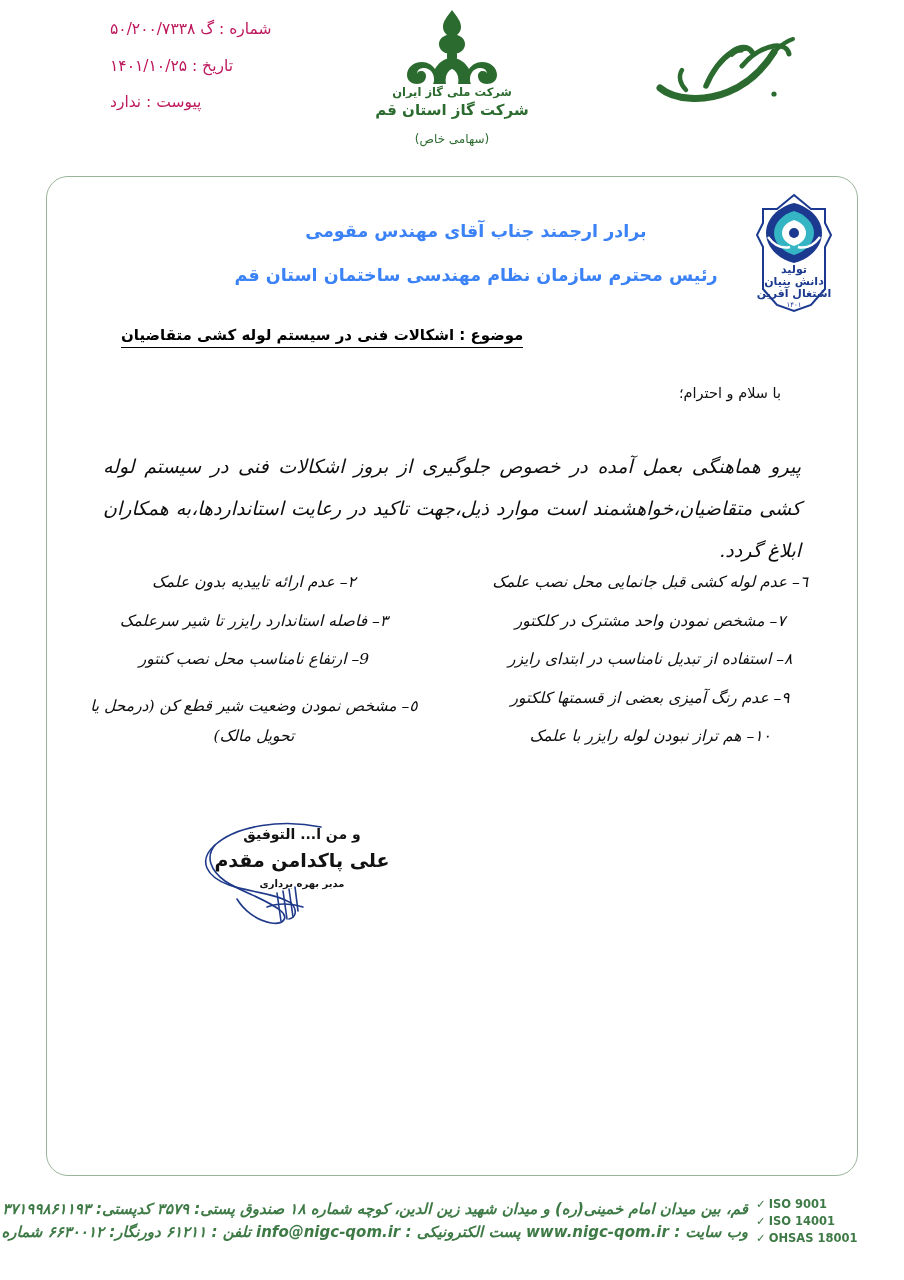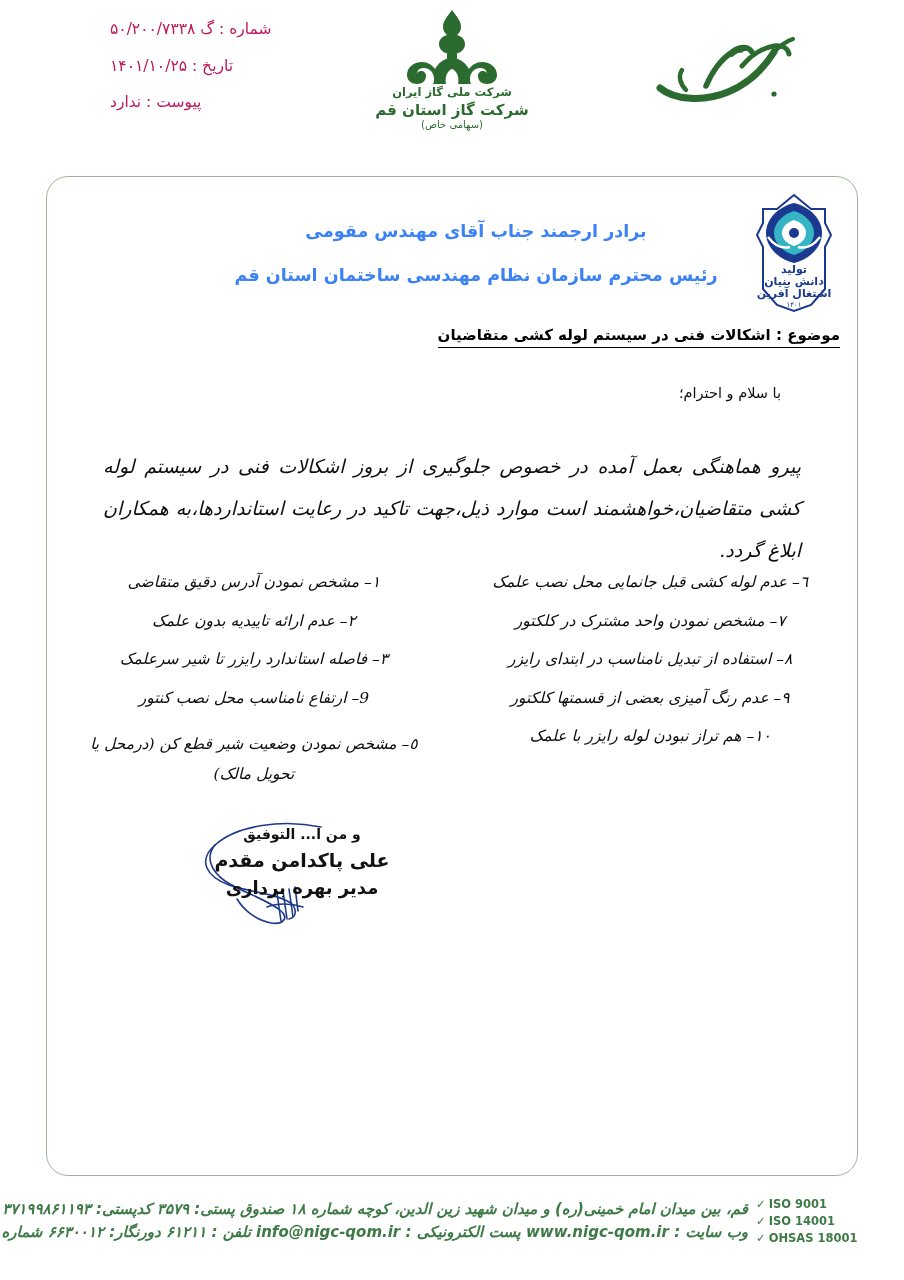--- a/index.html
+++ b/index.html
@@ -59,22 +59,22 @@
     letter-spacing: .2px;
     color: #2c6b2f;
   }
   .logo-line-2 {
     font-size: 15px;
     font-weight: bold;
     margin-top: 2px;
     color: #2c6b2f;
   }
   .logo-line-3 {
-    font-size: 10px;
-    margin-top: 0;
+    font-size: 12px;
+    margin-top: 13px;
     color: #2c6b2f;
   }
 
   .basmala {
     position: absolute;
     top: 26px;
     right: 88px;
     width: 170px;
     height: 86px;
   }
@@ -113,22 +113,22 @@
     font-size: 17.5px;
     font-weight: bold;
     line-height: 1;
     margin-bottom: 26px;
     color: #3b82f6;
   }
 
   .subject {
     position: absolute;
     top: 148px;
-    left: 0; right: 17px;
-    text-align: right;
+    left: 0; right: 0;
+    text-align: left;
     padding-left: 74px;
   }
   .subject span {
     font-size: 15px;
     font-weight: bold;
     border-bottom: 1.6px solid #000;
     padding-bottom: 3px;
     color: #000;
   }
 
@@ -194,21 +194,21 @@
     pointer-events: none;
   }
   .sig-line {
     position: relative;
     font-weight: bold;
     color: #121212;
     line-height: 1;
   }
   .sig-1 { font-size: 14px; margin-bottom: 10px; }
   .sig-2 { font-size: 19px; margin-bottom: 9px; }
-  .sig-3 { font-size: 18px; text-align: center; }
+  .sig-3 { font-size: 10px; text-align: center; }
 
   
   .footer {
     position: absolute;
     top: 1196px;
     left: 0;
     width: 904px;
     height: 84px;
     color: #3e7a46;
   }
@@ -321,21 +321,20 @@
 
   <div class="cols">
     <div class="col col-left">
       <div class="item">٦– عدم لوله کشی قبل جانمایی محل نصب علمک</div>
       <div class="item">۷– مشخص نمودن واحد مشترک در کلکتور</div>
       <div class="item">۸– استفاده از تبدیل نامناسب در ابتدای رایزر</div>
       <div class="item">۹– عدم رنگ آمیزی بعضی از قسمتها کلکتور</div>
       <div class="item">۱۰–  هم تراز نبودن لوله رایزر با علمک</div>
     </div>
     <div class="col col-right">
-      <div class="item">۱– مشخص نمودن آدرس دقیق متقاضی</div>
       <div class="item">۲– عدم ارائه تاییدیه بدون علمک</div>
       <div class="item">۳– فاصله استاندارد رایزر تا شیر سرعلمک</div>
       <div class="item">9– ارتفاع نامناسب محل نصب کنتور</div>
       <div class="item wrap">٥– مشخص نمودن وضعیت شیر قطع کن (درمحل یا تحویل مالک)</div>
     </div>
   </div>
 
   <div class="signature">
     <svg class="sig-svg" width="250" height="120" viewBox="0 0 250 120">
       <g fill="none" stroke="#1f3a8a" stroke-width="1.6" stroke-linecap="round">

